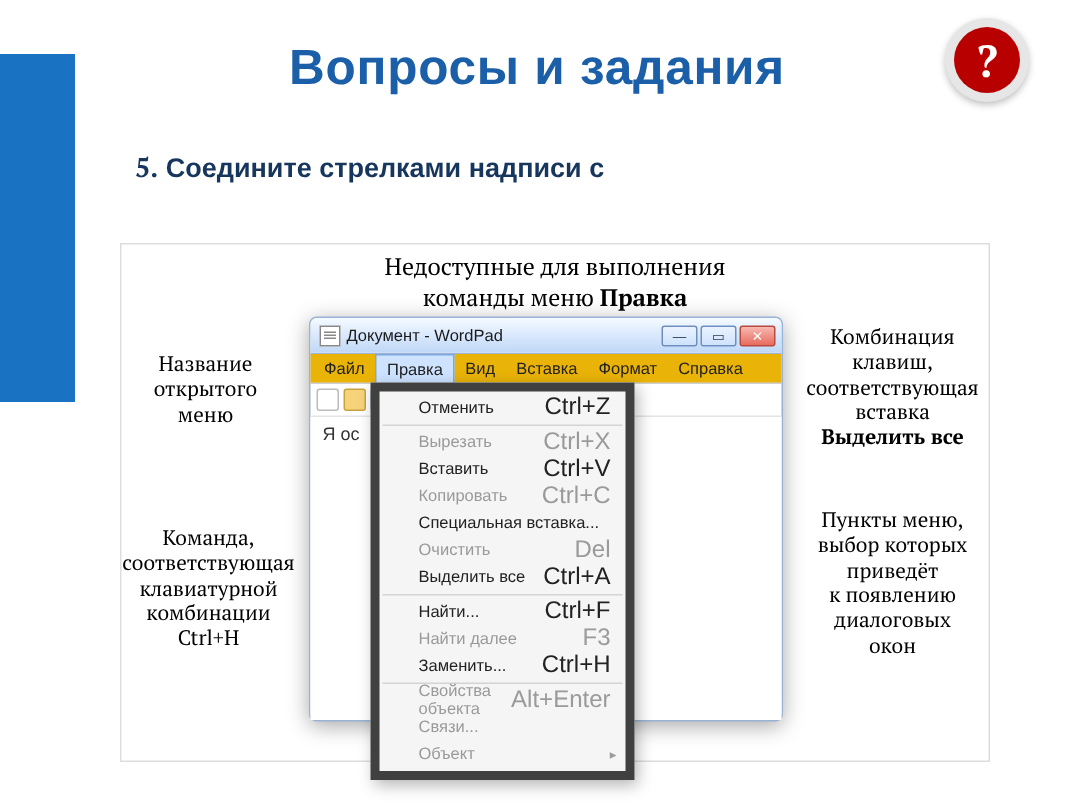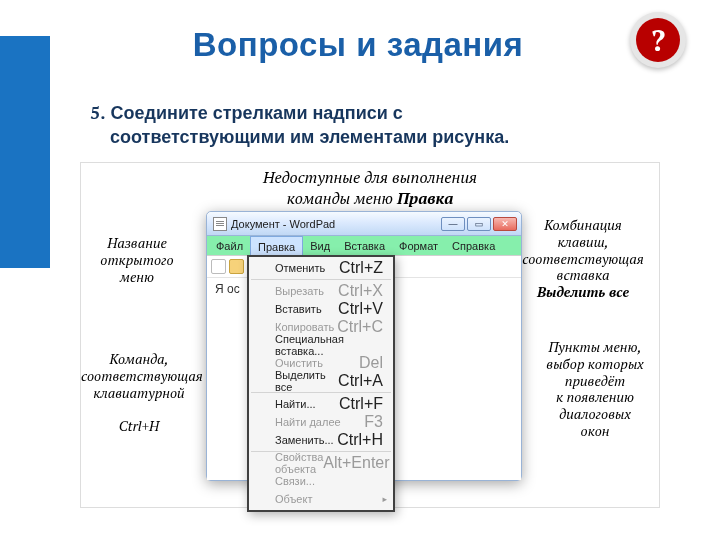--- a/index.html
+++ b/index.html
@@ -5,87 +5,87 @@
   * { box-sizing: border-box; }
   html, body { margin:0; padding:0; width:720px; height:540px; font-family: Arial, sans-serif; background:#fff; }
   .page { position:relative; width:720px; height:540px; }
   .blue-strip { position:absolute; left:0; top:36px; width:50px; height:232px; background:#1a73c2; }
   .title { position:absolute; left:0; top:26px; width:716px; text-align:center; font-size:33px; font-weight:bold; color:#1a5fa8; letter-spacing:0.5px;}
   .badge { position:absolute; right:34px; top:12px; width:56px; height:56px; border-radius:50%; background:#e6e6e6; box-shadow:0 2px 5px rgba(0,0,0,0.25); display:flex; align-items:center; justify-content:center;}
   .badge-inner { width:44px; height:44px; border-radius:50%; background:#b80000; color:#fff; font-size:30px; font-weight:bold; display:flex; align-items:center; justify-content:center; font-family:"PT Serif", Georgia, serif;}
   .question { position:absolute; left:90px; top:100px; width:570px; color:#17365d; font-weight:bold; font-size:18px; line-height:1.35;}
   .question .qnum { font-family:"PT Serif", Georgia, serif; }
   .figure { position:absolute; left:80px; top:162px; width:580px; height:346px; border:1px solid #ddd; background:#fff;}
-  .srif { font-family:"PT Serif", Georgia, "Times New Roman", serif;font-style:italic; }
+  .srif { font-family:"PT Serif", Georgia, "Times New Roman", serif; }
   .fig-title { position:absolute; left:0; top:4px; width:100%; text-align:center; font-size:16px; line-height:1.3;}
   .fig-title .bold { font-weight:bold; }
   .label { position:absolute; font-size:14px; text-align:center; line-height:1.2; }
   .label .bold { font-weight:bold; }
   #lblOpenMenu { left:0px; top:72px; width:112px; }
   #lblCtrlH { left:0px; top:188px; width:116px; }
-  #lblShortcut { left:440px; top:54px; width:124px; font-size:14px;}
+  #lblShortcut { left:452px; top:54px; width:124px; font-size:14px;}
   #lblDialogs { left:452px; top:176px; width:124px; }
   
   .appwin { position:absolute; left:125px; top:48px; width:316px; height:270px; background:#fff; border:1px solid #99b3d6; border-radius:5px; box-shadow:0 3px 14px rgba(0,0,0,0.35); font-family:"Segoe UI", Tahoma, sans-serif; font-size:11px; color:#222; }
   .titlebar { height:24px; background:linear-gradient(#f5faff,#dceafe 45%,#c0d8f5); border-bottom:1px solid #9bb5d8; border-radius:5px 5px 0 0; display:flex; align-items:center; padding:0 4px;}
   .appicon { width:14px; height:14px; margin:0 4px 0 2px; background:#fff; border:1px solid #888; position:relative;}
   .appicon::after{content:""; position:absolute; left:2px; top:3px; width:8px; height:1px; background:#888; box-shadow:0 2px 0 #888, 0 4px 0 #888;}
   .tbtitle { font-size:11px; color:#1a1a1a; }
   .winbtns { margin-left:auto; display:flex; gap:2px;}
   .wbtn { width:24px; height:14px; border:1px solid #6e8fbf; border-radius:2px; background:linear-gradient(#eaf3ff,#cfe2fb); display:flex; align-items:center; justify-content:center; font-size:9px; color:#2a3a55;}
   .wbtn.close { background:linear-gradient(#f7b8b1,#e86b5e); color:#fff; border-color:#b84a3e;}
-  .menubar { height:20px; background:#86efac; border-bottom:1px solid #d0d0d0; display:flex; align-items:stretch; padding-left:2px;}
+  .menubar { height:20px; background:#eab308; border-bottom:1px solid #d0d0d0; display:flex; align-items:stretch; padding-left:2px;}
   .mitem { padding:0 7px; display:flex; align-items:center; font-size:11px;}
   .mitem.active { background:#cde3ff; border:1px solid #7fa9de; border-bottom:none; margin-bottom:-1px;}
   .toolbar { height:22px; display:flex; align-items:center; gap:3px; padding:0 4px; border-bottom:1px solid #e4e4e4;}
   .tico { width:15px; height:15px; background:#ddd; border:1px solid #aaa; border-radius:2px;}
   .tico.new{background:#fff;border-color:#bbb;}
   .tico.open{background:#f6d27a;border-color:#c9a33e;}
   .tico.save{background:#6ea0e6;border-color:#4a7abf;}
   .tdiv{width:1px;height:14px;background:#ccc;margin:0 2px;}
   .docarea { position:absolute; left:0; top:66px; right:0; bottom:0; background:#fff; padding:4px 8px; font-size:12px; color:#333;}
-  .dropdown { position:absolute; left:40px; top:43px; width:148px; background:#f5f5f5; border:2px solid #404040; box-shadow:2px 3px 10px rgba(0,0,0,0.3); padding:2px 0; font-size:11px;}
+  .dropdown { position:absolute; left:40px; top:43px; width:176px; background:#f5f5f5; border:6px solid #404040; box-shadow:2px 3px 10px rgba(0,0,0,0.3); padding:2px 0; font-size:11px;}
   .ditem { display:flex; align-items:center; height:18px; padding:0 10px 0 26px; position:relative;}
   .ditem.disabled { color:#9a9a9a; }
   .ditem .sc { margin-left:auto; font-size:16px; color:inherit;}
   .dhr { height:1px; background:#d4d4d4; margin:2px 2px;}
   .ditem.arrow::after{content:"▸"; position:absolute; right:6px; font-size:9px;}
 </style>
 </head>
 <body>
 
 <div class="page">
   <div class="blue-strip"></div>
   <div class="title">Вопросы и задания</div>
   <div class="badge">
     <div class="badge-inner">?</div>
   </div>
 
   <div class="question">
     <span class="qnum">5.</span>
     <span>Соедините стрелками надписи с</span><br>
-    &nbsp;&nbsp;&nbsp;&nbsp;<span>соответствующими им элементами рисунка.</span>
+    &nbsp;&nbsp;&nbsp;&nbsp;
   </div>
 
   <div class="figure">
     <div class="srif fig-title">
       <span>Недоступные для выполнения</span><br>
       <span>команды меню </span><span class="bold">Правка</span>
     </div>
 
     <div id="lblOpenMenu" class="srif label">
       <span>Название</span><br>
       <span>открытого</span><br>
       <span>меню</span>
     </div>
     <div id="lblCtrlH" class="srif label">
       <span>Команда,</span><br>
       <span>соответствующая</span><br>
       <span>клавиатурной</span><br>
-      <br>
+      <span>комбинации</span><br>
       <span>Ctrl+H</span>
     </div>
     <div id="lblShortcut" class="srif label">
       <span>Комбинация</span><br>
       <span>клавиш,</span><br>
       <span>соответствующая</span><br>
       <span>вставка</span><br>
       <span class="bold">Выделить все</span>
     </div>
     <div id="lblDialogs" class="srif label">

